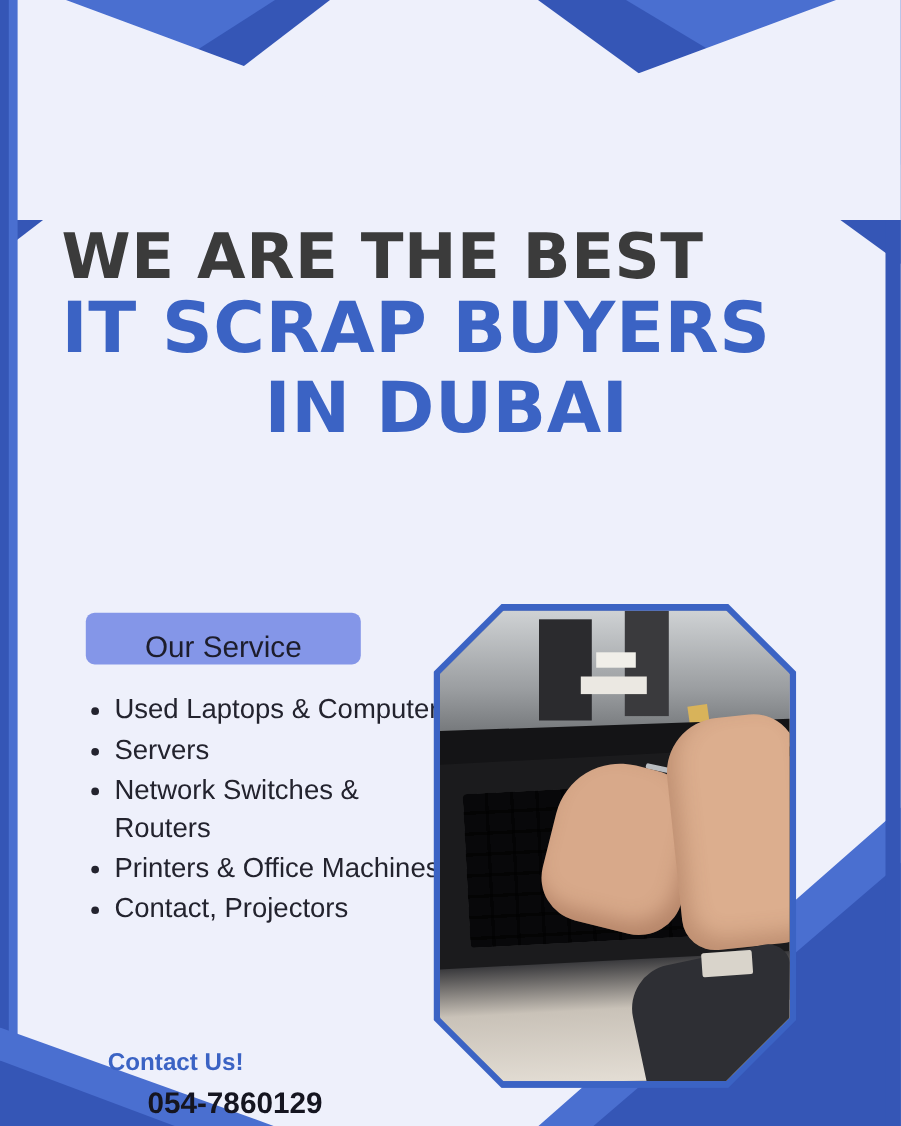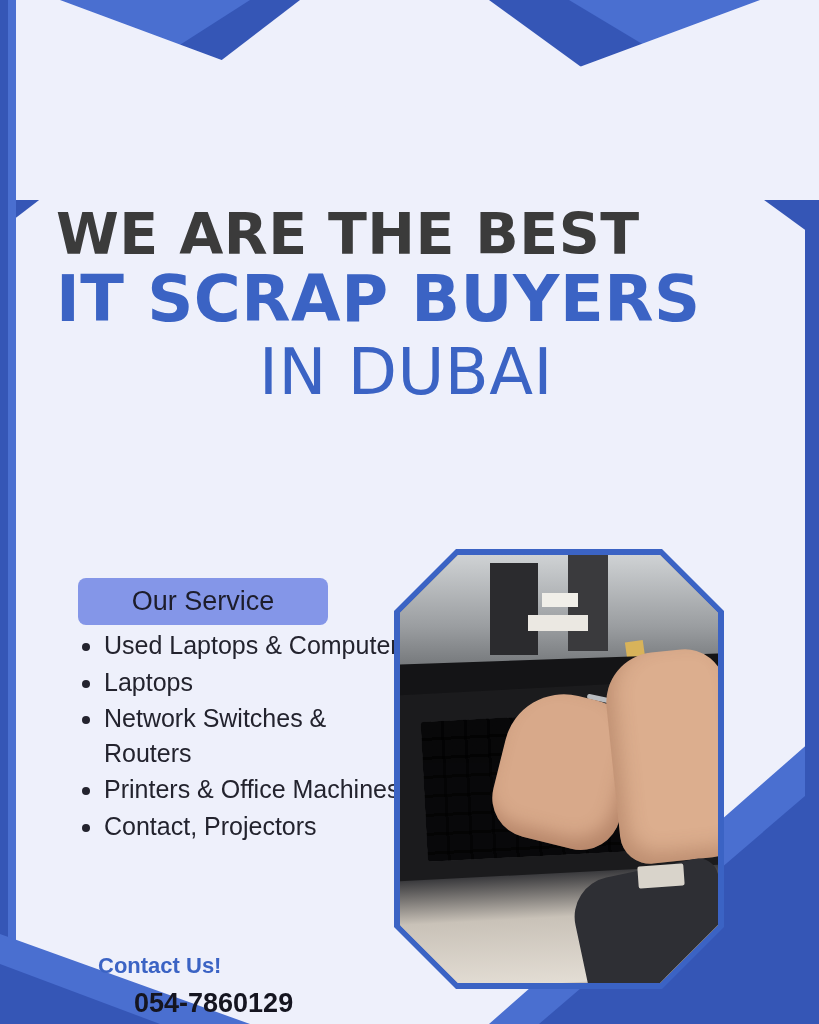--- a/index.html
+++ b/index.html
@@ -121,38 +121,38 @@
     line-height: 1.05;
     font-weight: bold;
     color: #3b63c4;
     margin: 3px 0 0 0;
     letter-spacing: 0.5px;
     font-family: "DejaVu Sans", sans-serif;
   }
   .headline-3 {
     font-size: 64px;
     line-height: 1.05;
-    font-weight: normal;
+    font-weight: bold;
     color: #3b63c4;
     margin: 6px 0 0 0;
     text-align: center;
     letter-spacing: 0.5px;
     font-family: "DejaVu Sans", sans-serif;
   }
 
   .service-badge {
     position: absolute;
-    top: 578px;
+    top: 557px;
     left: 78px;
     width: 250px;
     height: 47px;
     background: #8496e8;
     border-radius: 8px;
     display: flex;
-    align-items: center;
+    align-items: flex-end;
     justify-content: center;
   }
   .service-badge span {
     color: #1d1d2b;
     font-size: 27px;
     font-family: "Liberation Sans", sans-serif;
   }
 
   .service-list {
     position: absolute;
@@ -339,21 +339,21 @@
     <div class="headline-2">IT SCRAP BUYERS</div>
     <div class="headline-3">IN DUBAI</div>
   </div>
 
   <div class="service-badge">
     <span>Our Service</span>
   </div>
 
   <ul class="service-list">
     <li>Used Laptops &amp; Computers</li>
-    <li>Laptops</li>
+    <li>Servers</li>
     <li>Network Switches &amp; Routers</li>
     <li>Printers &amp; Office Machines</li>
     <li>Contact, Projectors</li>
   </ul>
 
   <div class="contact-label">Contact Us!</div>
   <div class="contact-phone">054-7860129</div>
 
   <div class="photo-frame">
     <div class="photo">

